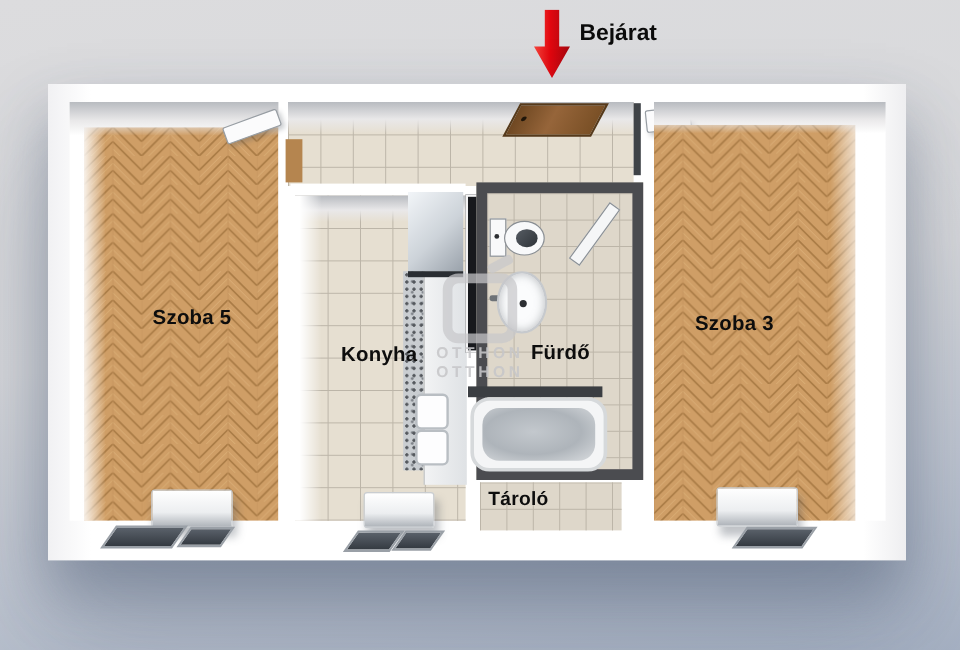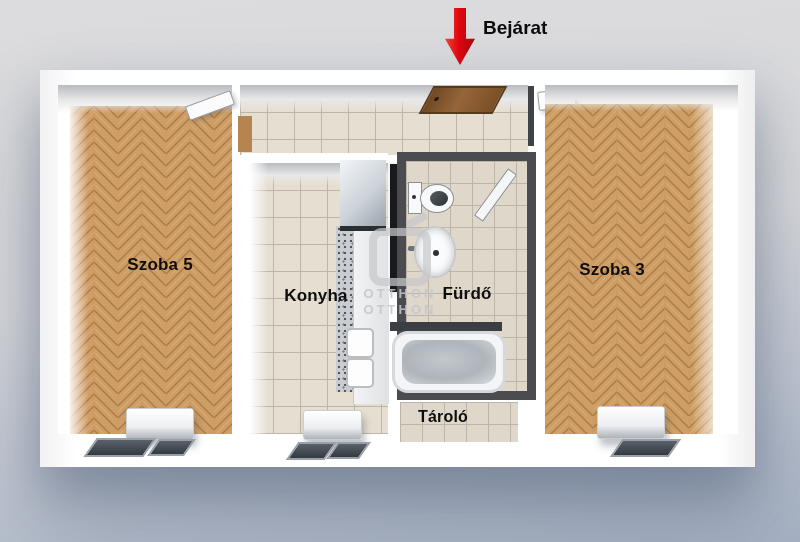--- a/index.html
+++ b/index.html
@@ -178,21 +178,21 @@
     </div>
     <div class="abs shade-right" style="left:652px;top:15px;width:46px;height:349px;"></div>
     <div class="abs band-top" style="left:505px;top:15px;width:193px;height:26px;"></div>
     <div class="abs radiator" style="left:557px;top:336px;width:66px;height:31px;"></div>
     <div class="abs win" style="left:576px;top:369px;width:55px;height:14px;"></div>
 
     <div class="room-label" style="left:120px;top:195px;">Szoba 5</div>
     <div class="room-label" style="left:276px;top:226px;">Konyha</div>
     <div class="room-label" style="left:427px;top:224px;">Fürdő</div>
     <div class="room-label" style="left:572px;top:200px;">Szoba 3</div>
-    <div class="room-label small" style="left:403px;top:347px;">Tároló</div>
+    <div class="room-label small" style="left:392px;top:347px;">Tároló</div>
   </div>
 
   <div class="watermark">
     <div class="wm-accent"></div>
     <div class="wm-logo"></div>
     <div class="wm-text">OTTHON</div>
     <div class="wm-text" style="margin-top:0;">OTTHON</div>
   </div>
 
 </div>

